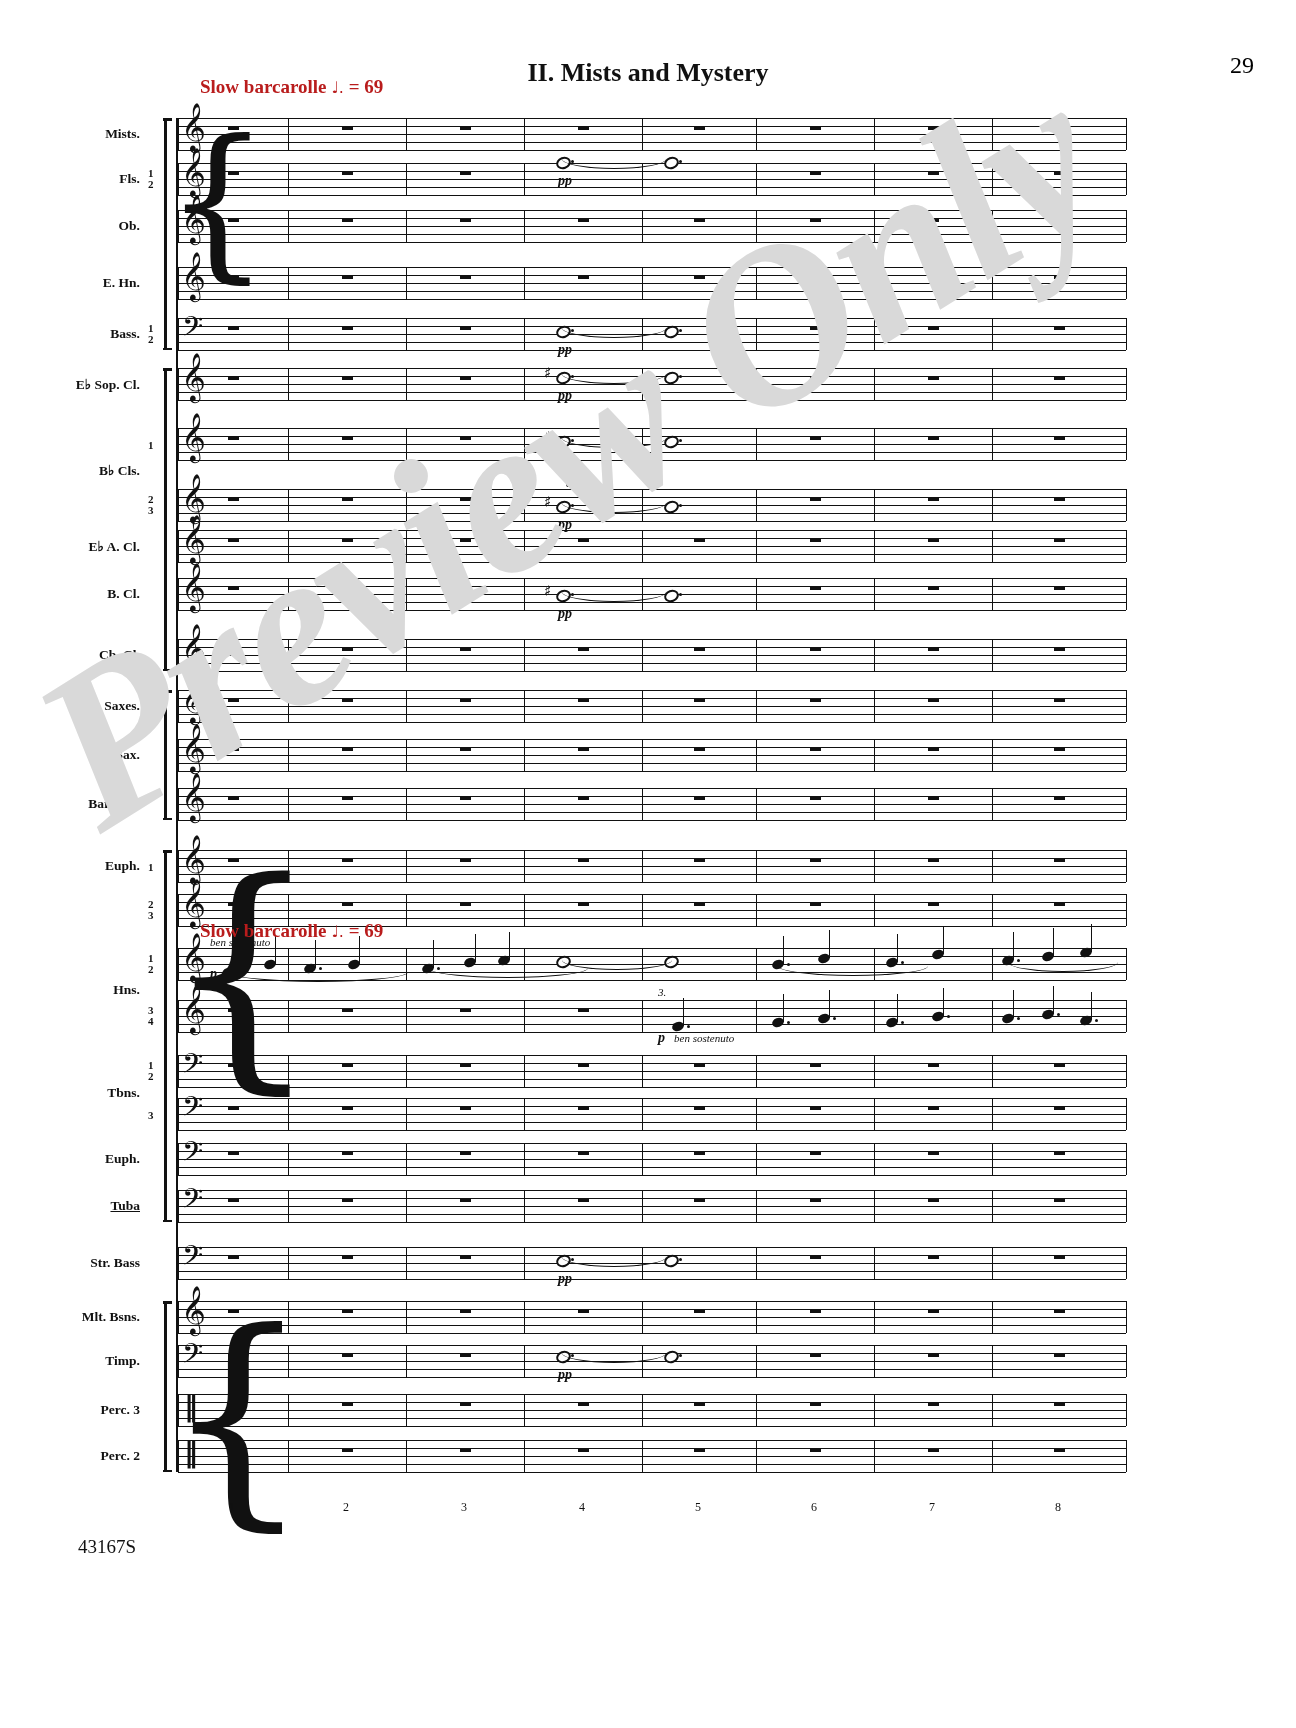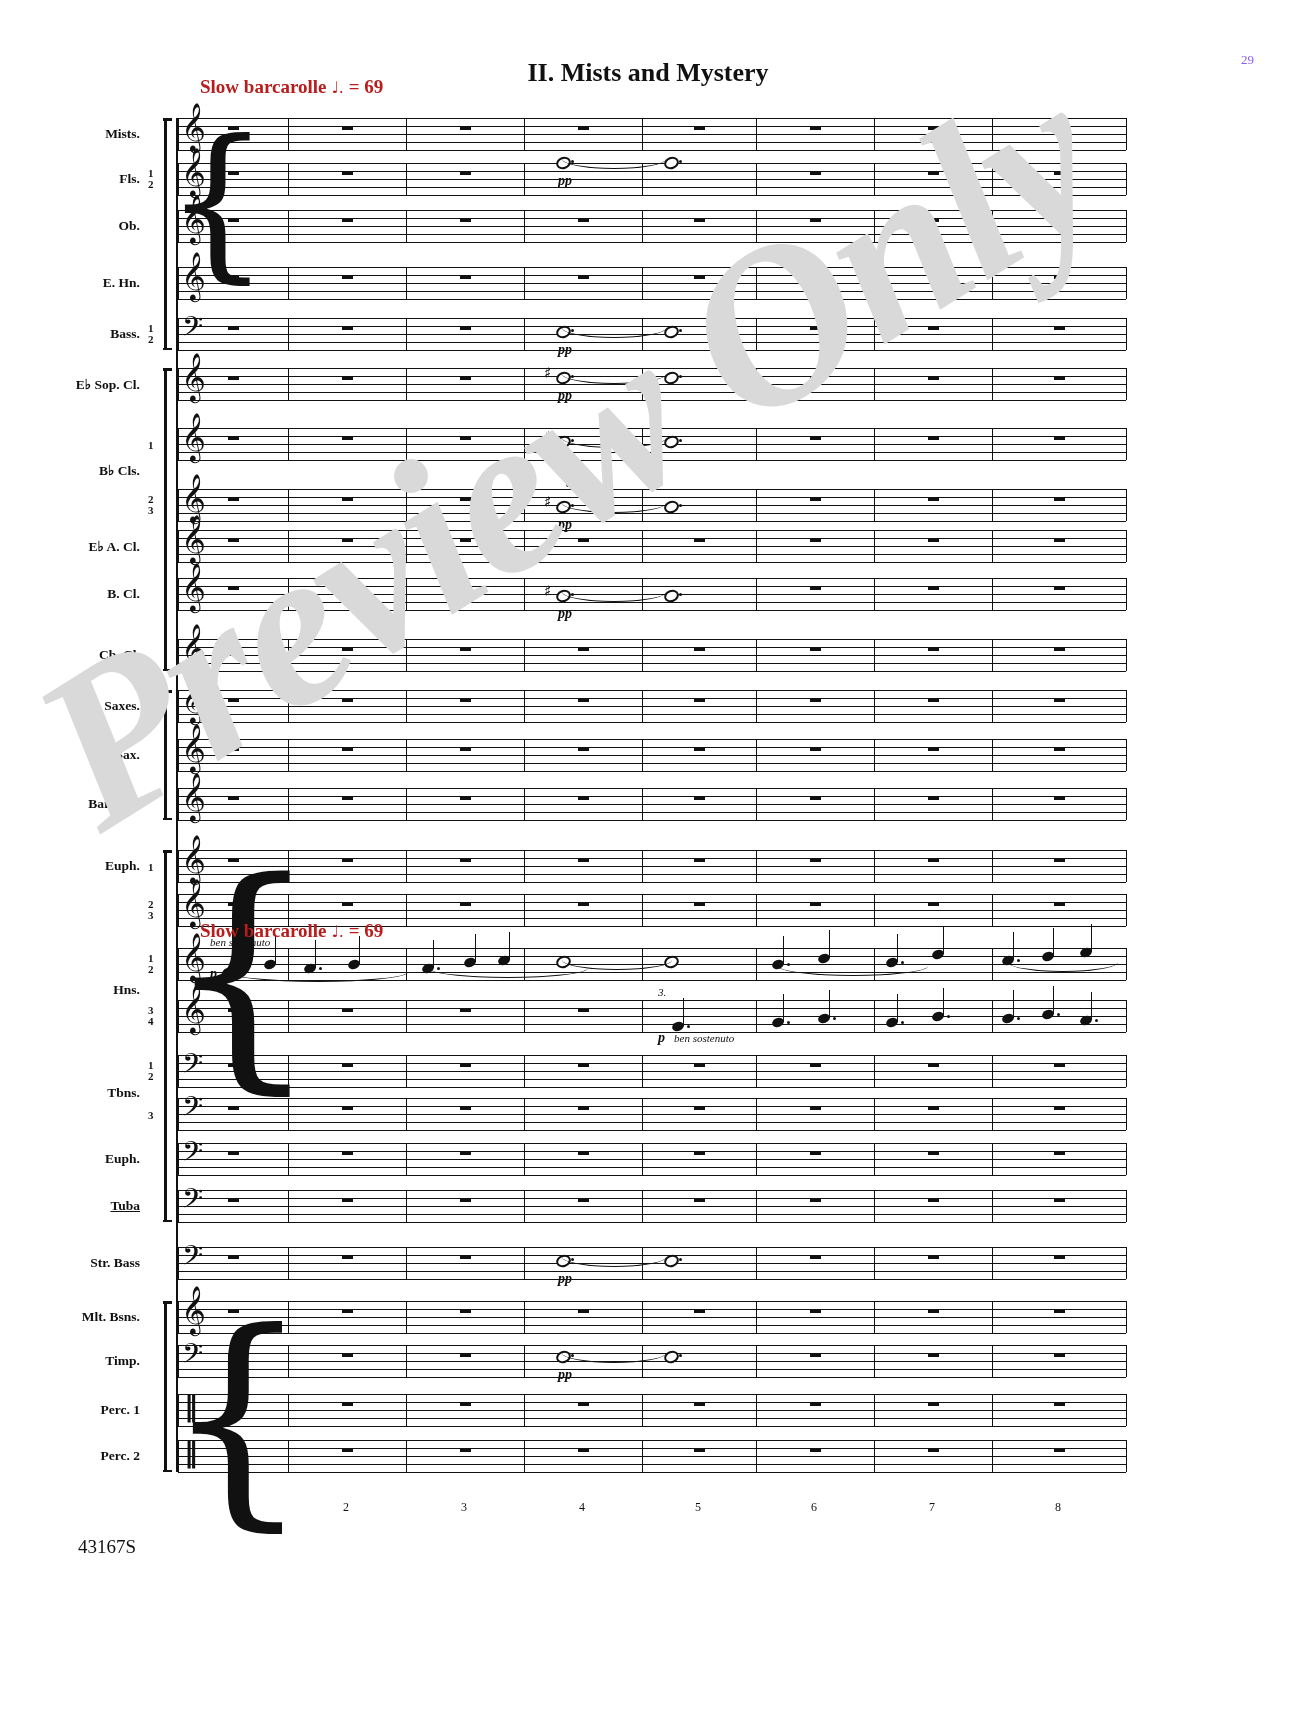--- a/index.html
+++ b/index.html
@@ -26,21 +26,21 @@
     font-size:225px;
     font-weight:700;
     font-style:italic;
     color:#d9d9d9;
     white-space:nowrap;
     letter-spacing:-4px;
   }
   
   #page-number{
     position:absolute;right:42px;top:52px;
-    font-size:13px;color:#8b5cf6;
+    font-size:24px;color:#000000;
   }
   #score-title{
     position:absolute;left:0;right:0;top:58px;
     text-align:center;
     font-size:26px;font-weight:700;color:#111;
     z-index:6;
   }
   #catalog-number{
     position:absolute;left:78px;top:1536px;
     font-size:19px;color:#111;
@@ -656,21 +656,21 @@
       <div class="bar" style="left: 110px; height: 32px;"></div>
       <div class="bar" style="left: 228px; height: 32px;"></div>
       <div class="bar" style="left: 346px; height: 32px;"></div>
       <div class="bar" style="left: 464px; height: 32px;"></div>
       <div class="bar" style="left: 578px; height: 32px;"></div>
       <div class="bar" style="left: 696px; height: 32px;"></div>
       <div class="bar" style="left: 814px; height: 32px;"></div>
       <div class="bar" style="left: 948px; height: 32px;"></div>
     </div>
     <div class="clef perc-clef" style="left: 184px; top: 1393px;">‖</div>
-    <div class="inst-label" style="width: 92px; left: 48px; top: 1402px;">Perc. 1</div>
+    <div class="inst-label" style="width: 92px; left: 48px; top: 1402px;">Perc. 3</div>
     <div class="staff" style="left: 178px; top: 1440px; width: 948px; height: 32px;">
       <div class="line" style="top: 0px;"></div>
       <div class="line" style="top: 8px;"></div>
       <div class="line" style="top: 16px;"></div>
       <div class="line" style="top: 24px;"></div>
       <div class="line" style="top: 32px;"></div>
       <div class="bar" style="left: 0px; height: 32px;"></div>
       <div class="bar" style="left: 110px; height: 32px;"></div>
       <div class="bar" style="left: 228px; height: 32px;"></div>
       <div class="bar" style="left: 346px; height: 32px;"></div>

